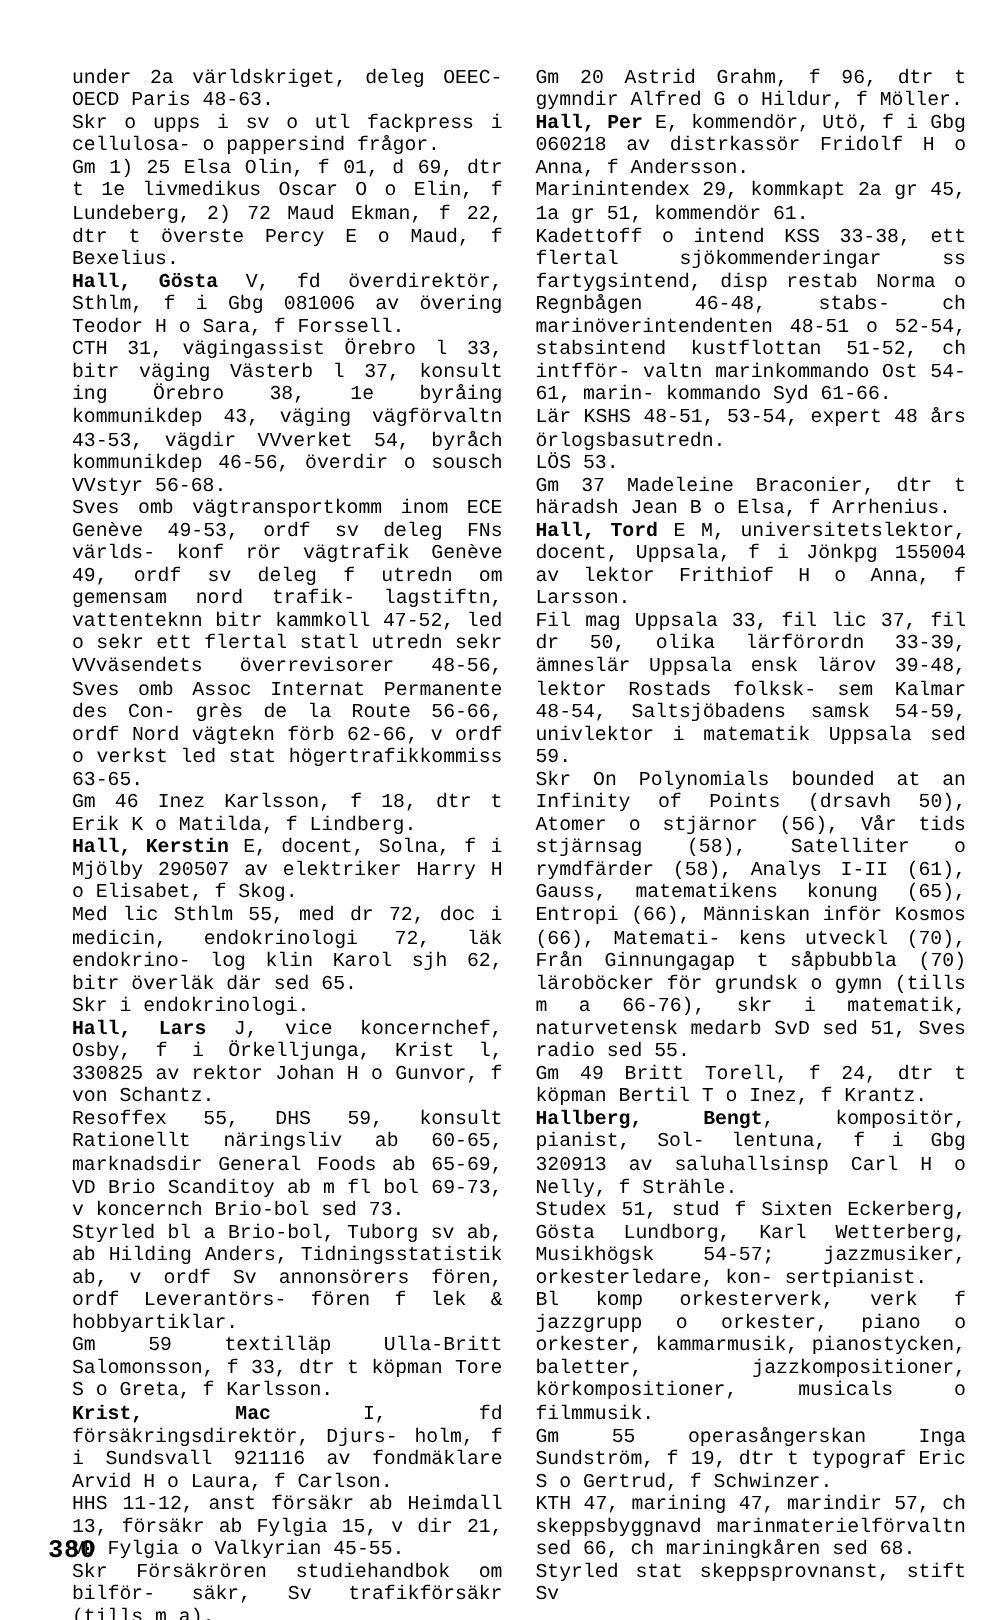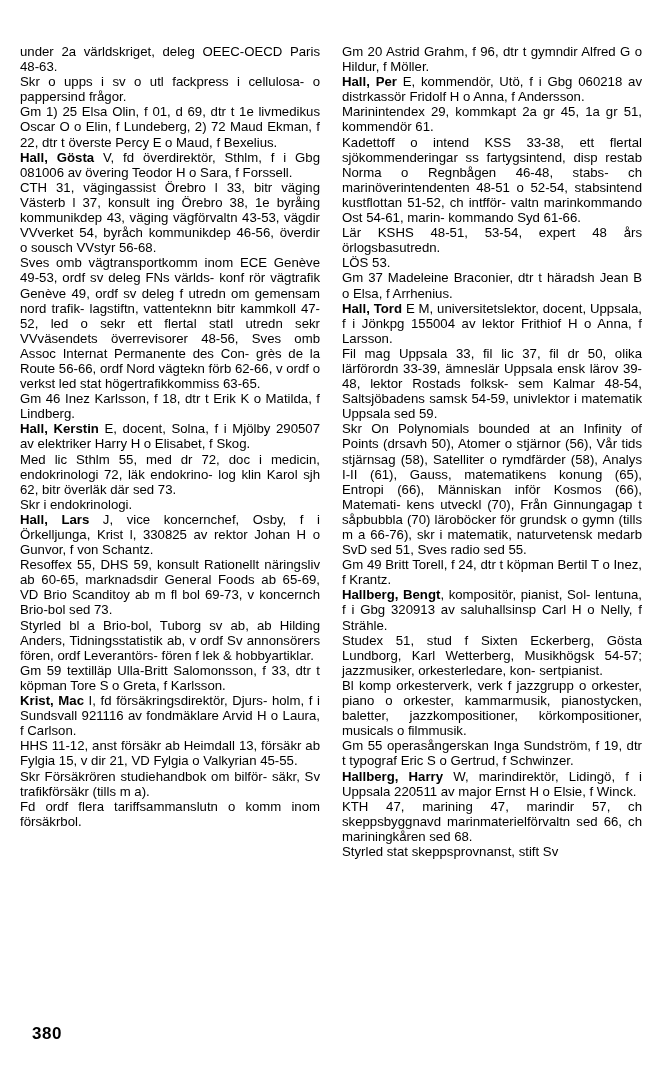--- a/index.html
+++ b/index.html
@@ -12,21 +12,22 @@
     height: 1080px;
     font-family: "Liberation Sans", sans-serif;
     color: #000000;
     overflow: hidden;
   }
   .page {
     position: relative;
     width: 672px;
     height: 1080px;
     box-sizing: border-box;
-    padding: 44px 28px 0 20px;
+    padding: 44px 28px 0 48px;
+    font-family: Liberation Mono, monospace;
   }
   .columns {
     display: flex;
     flex-direction: row;
     gap: 22px;
     height: 960px;
   }
   .column {
     width: 300px;
     font-size: 13.2px;
@@ -61,21 +62,21 @@
   <div class="columns">
     <div class="column" id="col-left">
         <p class="entry"><span>under 2a världskriget, deleg OEEC-OECD Paris 48-63.</span></p>
         <p class="entry"><span>Skr o upps i sv o utl fackpress i cellulosa- o pappersind frågor.</span></p>
         <p class="entry"><span>Gm 1) 25 Elsa Olin, f 01, d 69, dtr t 1e livmedikus Oscar O o Elin, f Lundeberg, 2) 72 Maud Ekman, f 22, dtr t överste Percy E o Maud, f Bexelius.</span></p>
         <p class="entry"><b>Hall, Gösta</b><span> V, fd överdirektör, Sthlm, f i Gbg 081006 av övering Teodor H o Sara, f Forssell.</span></p>
         <p class="entry"><span>CTH 31, vägingassist Örebro l 33, bitr väging Västerb l 37, konsult ing Örebro 38, 1e byråing kommunikdep 43, väging vägförvaltn 43-53, vägdir VVverket 54, byråch kommunikdep 46-56, överdir o sousch VVstyr 56-68.</span></p>
         <p class="entry"><span>Sves omb vägtransportkomm inom ECE Genève 49-53, ordf sv deleg FNs världs- konf rör vägtrafik Genève 49, ordf sv deleg f utredn om gemensam nord trafik- lagstiftn, vattenteknn bitr kammkoll 47-52, led o sekr ett flertal statl utredn sekr VVväsendets överrevisorer 48-56, Sves omb Assoc Internat Permanente des Con- grès de la Route 56-66, ordf Nord vägtekn förb 62-66, v ordf o verkst led stat högertrafikkommiss 63-65.</span></p>
         <p class="entry"><span>Gm 46 Inez Karlsson, f 18, dtr t Erik K o Matilda, f Lindberg.</span></p>
         <p class="entry"><b>Hall, Kerstin</b><span> E, docent, Solna, f i Mjölby 290507 av elektriker Harry H o Elisabet, f Skog.</span></p>
-        <p class="entry"><span>Med lic Sthlm 55, med dr 72, doc i medicin, endokrinologi 72, läk endokrino- log klin Karol sjh 62, bitr överläk där sed 73.</span></p>
+        <p class="entry"><span>Med lic Sthlm 55, med dr 72, doc i medicin, endokrinologi 72, läk endokrino- log klin Karol sjh 62, bitr överläk där sed 65.</span></p>
         <p class="entry"><span>Skr i endokrinologi.</span></p>
         <p class="entry"><b>Hall, Lars</b><span> J, vice koncernchef, Osby, f i Örkelljunga, Krist l, 330825 av rektor Johan H o Gunvor, f von Schantz.</span></p>
         <p class="entry"><span>Resoffex 55, DHS 59, konsult Rationellt näringsliv ab 60-65, marknadsdir General Foods ab 65-69, VD Brio Scanditoy ab m fl bol 69-73, v koncernch Brio-bol sed 73.</span></p>
         <p class="entry"><span>Styrled bl a Brio-bol, Tuborg sv ab, ab Hilding Anders, Tidningsstatistik ab, v ordf Sv annonsörers fören, ordf Leverantörs- fören f lek &amp; hobbyartiklar.</span></p>
         <p class="entry"><span>Gm 59 textilläp Ulla-Britt Salomonsson, f 33, dtr t köpman Tore S o Greta, f Karlsson.</span></p>
         <p class="entry"><b>Krist, Mac</b><span> I, fd försäkringsdirektör, Djurs- holm, f i Sundsvall 921116 av fondmäklare Arvid H o Laura, f Carlson.</span></p>
         <p class="entry"><span>HHS 11-12, anst försäkr ab Heimdall 13, försäkr ab Fylgia 15, v dir 21, VD Fylgia o Valkyrian 45-55.</span></p>
         <p class="entry"><span>Skr Försäkrören studiehandbok om bilför- säkr, Sv trafikförsäkr (tills m a).</span></p>
         <p class="entry"><span>Fd ordf flera tariffsammanslutn o komm inom försäkrbol.</span></p>
       </div>
@@ -88,19 +89,18 @@
         <p class="entry"><span>LÖS 53.</span></p>
         <p class="entry"><span>Gm 37 Madeleine Braconier, dtr t häradsh Jean B o Elsa, f Arrhenius.</span></p>
         <p class="entry"><b>Hall, Tord</b><span> E M, universitetslektor, docent, Uppsala, f i Jönkpg 155004 av lektor Frithiof H o Anna, f Larsson.</span></p>
         <p class="entry"><span>Fil mag Uppsala 33, fil lic 37, fil dr 50, olika lärförordn 33-39, ämneslär Uppsala ensk lärov 39-48, lektor Rostads folksk- sem Kalmar 48-54, Saltsjöbadens samsk 54-59, univlektor i matematik Uppsala sed 59.</span></p>
         <p class="entry"><span>Skr On Polynomials bounded at an Infinity of Points (drsavh 50), Atomer o stjärnor (56), Vår tids stjärnsag (58), Satelliter o rymdfärder (58), Analys I-II (61), Gauss, matematikens konung (65), Entropi (66), Människan inför Kosmos (66), Matemati- kens utveckl (70), Från Ginnungagap t såpbubbla (70) läroböcker för grundsk o gymn (tills m a 66-76), skr i matematik, naturvetensk medarb SvD sed 51, Sves radio sed 55.</span></p>
         <p class="entry"><span>Gm 49 Britt Torell, f 24, dtr t köpman Bertil T o Inez, f Krantz.</span></p>
         <p class="entry"><b>Hallberg, Bengt</b><span>, kompositör, pianist, Sol- lentuna, f i Gbg 320913 av saluhallsinsp Carl H o Nelly, f Strähle.</span></p>
         <p class="entry"><span>Studex 51, stud f Sixten Eckerberg, Gösta Lundborg, Karl Wetterberg, Musikhögsk 54-57; jazzmusiker, orkesterledare, kon- sertpianist.</span></p>
         <p class="entry"><span>Bl komp orkesterverk, verk f jazzgrupp o orkester, piano o orkester, kammarmusik, pianostycken, baletter, jazzkompositioner, körkompositioner, musicals o filmmusik.</span></p>
         <p class="entry"><span>Gm 55 operasångerskan Inga Sundström, f 19, dtr t typograf Eric S o Gertrud, f Schwinzer.</span></p>
-        <p class="entry"><b>Hallberg, Harry</b><span> W, marindirektör, Lidingö, f i Uppsala 220511 av major Ernst H o Elsie, f Winck.</span></p>
         <p class="entry"><span>KTH 47, marining 47, marindir 57, ch skeppsbyggnavd marinmaterielförvaltn sed 66, ch mariningkåren sed 68.</span></p>
         <p class="entry"><span>Styrled stat skeppsprovnanst, stift Sv</span></p>
       </div>
   </div>
   <div class="page-number">380</div>
 </div>
 
 </body></html>

